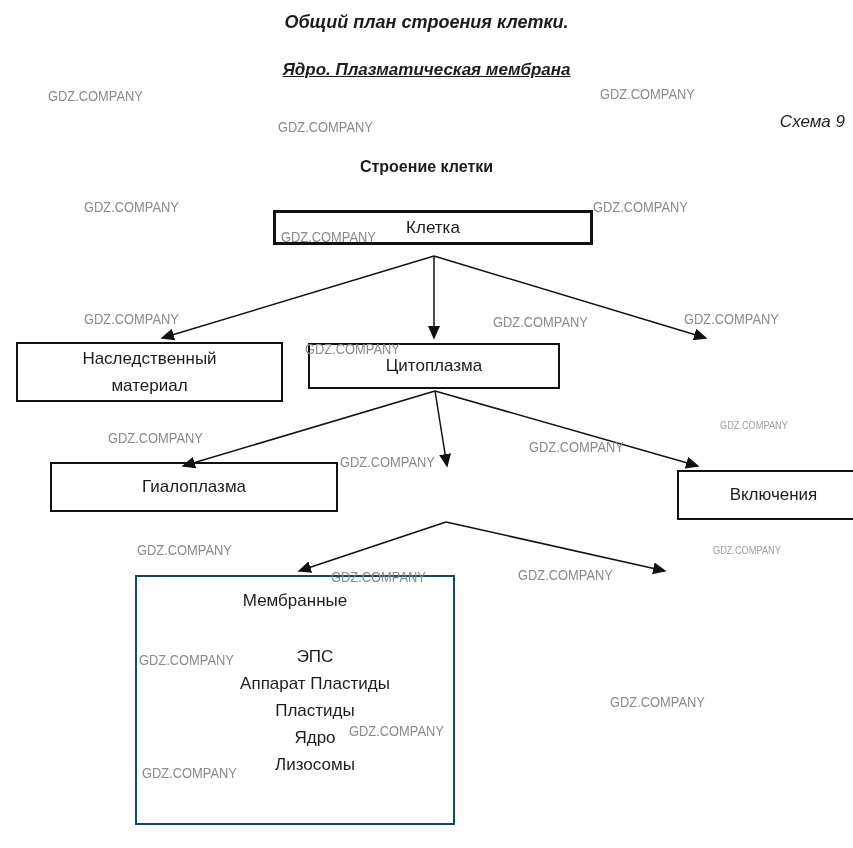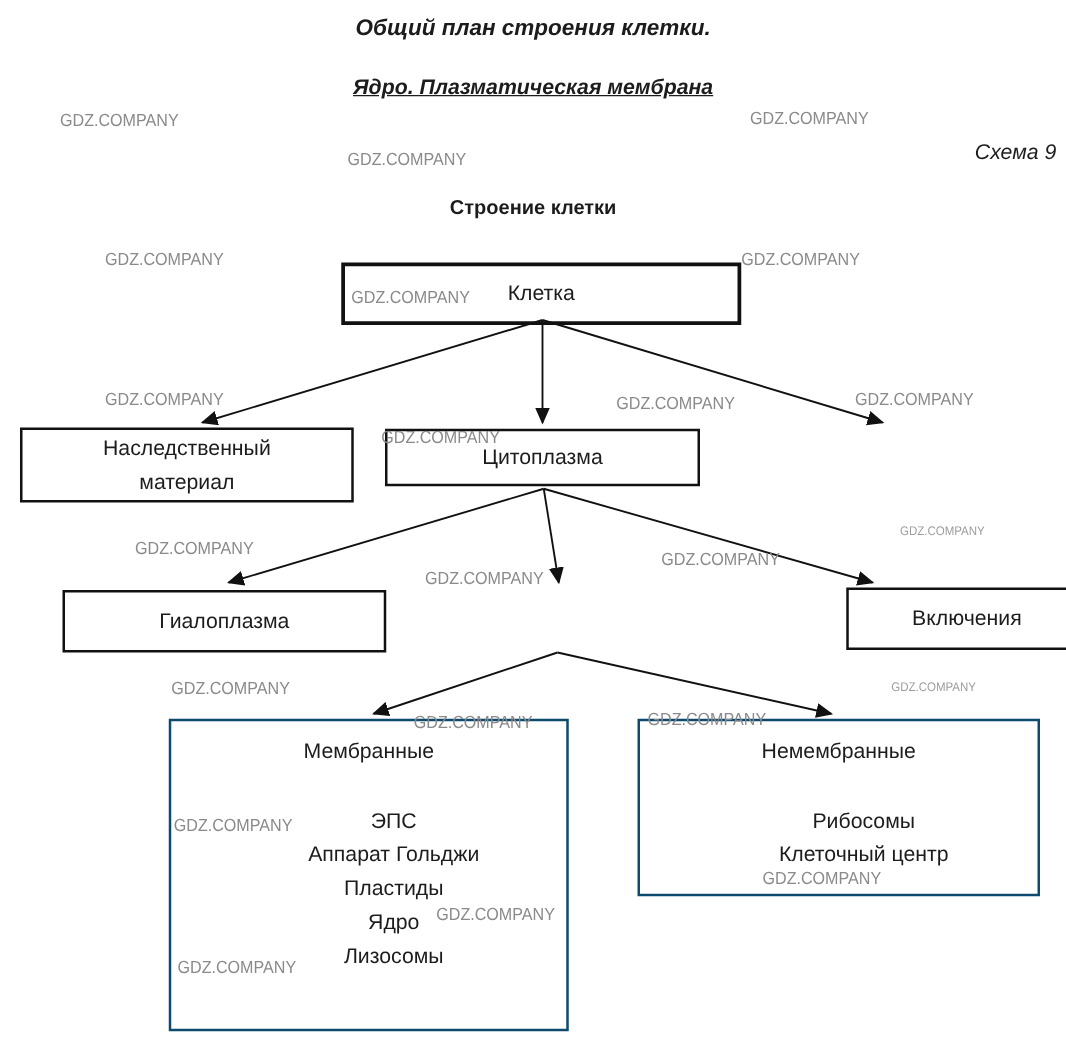--- a/index.html
+++ b/index.html
@@ -52,56 +52,49 @@
       <line x1="434" y1="256" x2="434" y2="338" marker-end="url(#ah)"></line>
       <line x1="434" y1="256" x2="706" y2="338" marker-end="url(#ah)"></line>
       <line x1="435" y1="391" x2="183" y2="466" marker-end="url(#ah)"></line>
       <line x1="435" y1="391" x2="447" y2="466" marker-end="url(#ah)"></line>
       <line x1="435" y1="391" x2="698" y2="466" marker-end="url(#ah)"></line>
       <line x1="446" y1="522" x2="299" y2="571" marker-end="url(#ah)"></line>
       <line x1="446" y1="522" x2="665" y2="571" marker-end="url(#ah)"></line>
     </g>
   </svg>
 
-  <div class="box thick" style="left:273px; top:210px; width:320px; height:50px;">
+  <div class="box thick" style="left:273px; top:210px; width:320px; height:35px;">
     <span>Клетка</span>
   </div>
 
   <div class="box" style="left:16px; top:342px; width:267px; height:60px;">
     <span class="two-line">Наследственный материал</span>
   </div>
   <div class="box" style="left:308px; top:343px; width:252px; height:46px;">
     <span>Цитоплазма</span>
   </div>
 
-  <div class="box" style="left:50px; top:472px; width:259px; height:50px;">
+  <div class="box" style="left:50px; top:462px; width:288px; height:50px;">
     <span>Гиалоплазма</span>
   </div>
   <div class="box" style="left:677px; top:470px; width:193px; height:50px;">
     <span>Включения</span>
   </div>
 
   <div class="bigbox" style="left:135px; top:575px; width:320px; height:250px;">
     <div class="btitle">Мембранные</div>
     <div class="items">
       <div>ЭПС</div>
-      <div>Аппарат Гольджи</div>
+      <div>Аппарат Пластиды</div>
       <div>Пластиды</div>
       <div>Ядро</div>
       <div>Лизосомы</div>
     </div>
   </div>
 
-  <div class="bigbox" style="left:510px; top:575px; width:322px; height:142px;">
-    <div class="btitle">Немембранные</div>
-    <div class="items">
-      <div>Рибосомы</div>
-      <div>Клеточный центр</div>
-    </div>
-  </div>
 
   <span class="wm" style="left:48px;  top:88px;">GDZ.COMPANY</span>
   <span class="wm" style="left:600px; top:86px;">GDZ.COMPANY</span>
   <span class="wm" style="left:278px; top:119px;">GDZ.COMPANY</span>
   <span class="wm" style="left:84px;  top:199px;">GDZ.COMPANY</span>
   <span class="wm" style="left:593px; top:199px;">GDZ.COMPANY</span>
   <span class="wm" style="left:281px; top:229px;">GDZ.COMPANY</span>
   <span class="wm" style="left:84px;  top:311px;">GDZ.COMPANY</span>
   <span class="wm" style="left:493px; top:314px;">GDZ.COMPANY</span>
   <span class="wm" style="left:684px; top:311px;">GDZ.COMPANY</span>

